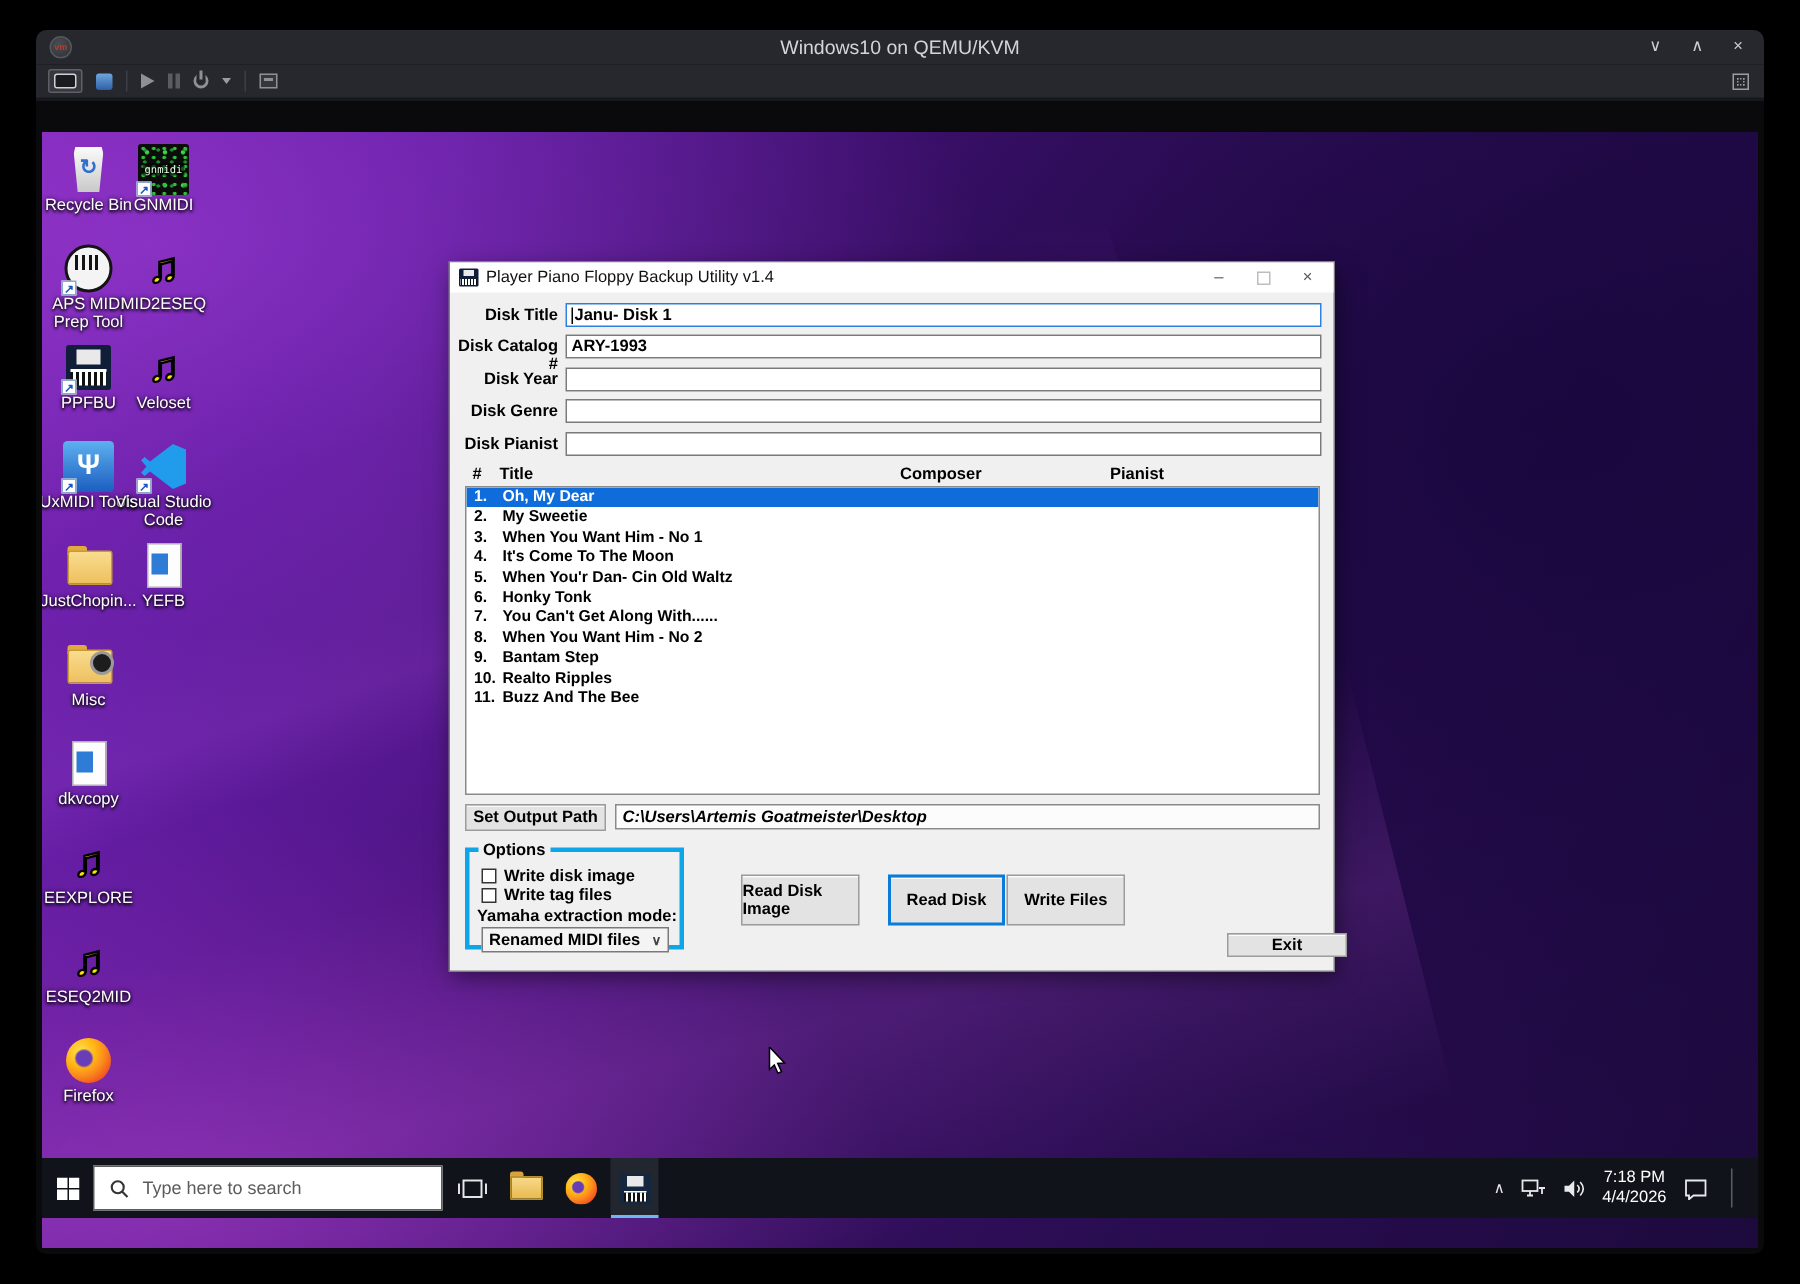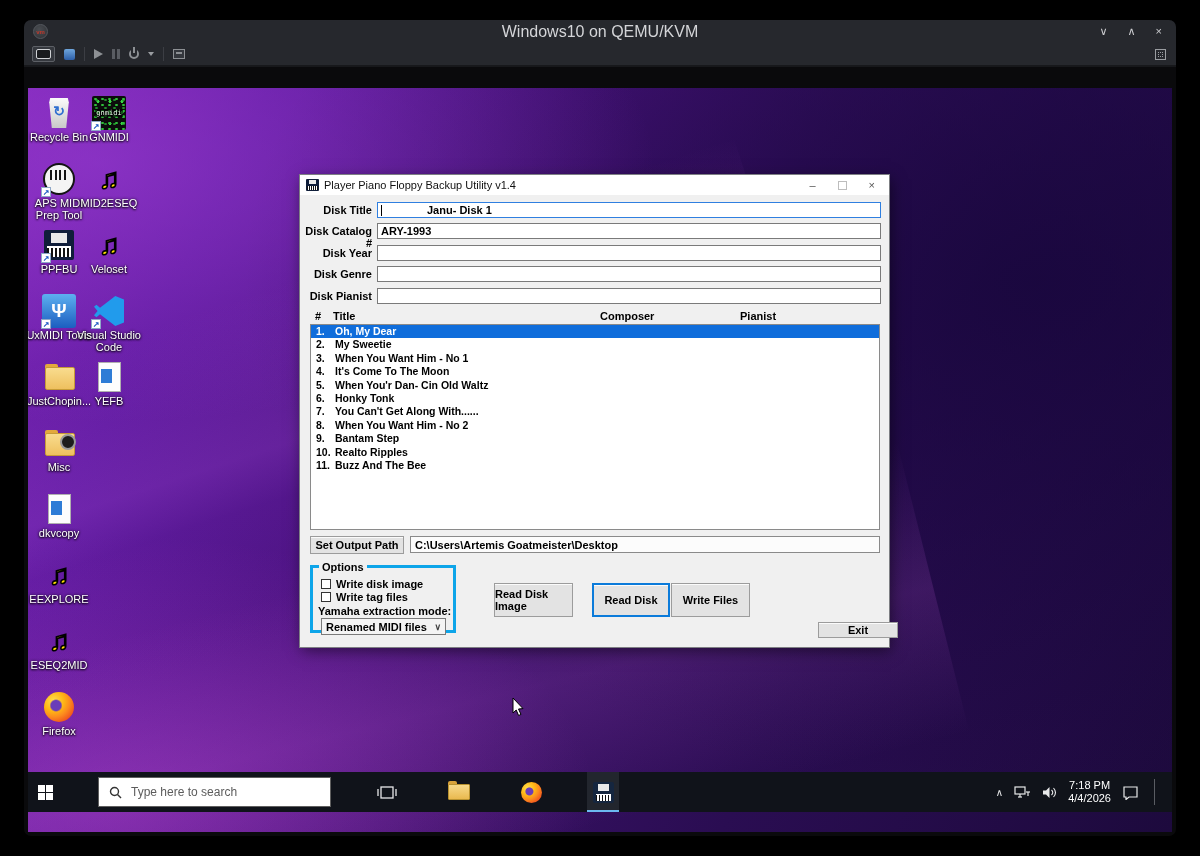--- a/index.html
+++ b/index.html
@@ -5,21 +5,21 @@
   html,body{margin:0;padding:0;background:#000;width:1200px;height:856px;overflow:hidden;
     font-family:"Liberation Sans",sans-serif;-webkit-font-smoothing:antialiased;}
   *{box-sizing:border-box;}
 
   
   .viewer{position:absolute;left:24px;top:20px;width:1152px;height:816px;background:#0a0a0c;border-radius:7px;}
   .vtitlebar{height:23px;background:#26282d;border-radius:7px 7px 0 0;display:flex;align-items:center;position:relative;}
   .vm-logo{width:15px;height:15px;border-radius:50%;background:radial-gradient(circle at 40% 35%,#4a4d52,#2e3034);
     border:1px solid #55585e;margin-left:9px;color:#c0392b;font-size:6px;font-weight:bold;
     display:flex;align-items:center;justify-content:center;z-index:2;}
-  .vtitle{position:absolute;left:0;right:0;text-align:center;color:#d4d5d8;font-size:16px;}
+  .vtitle{position:absolute;left:0;right:0;text-align:center;color:#d4d5d8;font-size:13px;}
   .vcontrols{margin-left:auto;display:flex;gap:20px;margin-right:14px;color:#cdced1;font-size:11px;z-index:2;}
   .vcontrols span{cursor:default;line-height:23px;}
   .vmenubar{height:15px;background:#26282d;display:flex;align-items:center;padding-left:4px;}
   .vmenu-item{color:#d6d7d9;font-size:12px;padding:0 9px;}
   .vtoolbar{height:24px;background:#26282d;border-bottom:2px solid #17181b;display:flex;align-items:center;gap:9px;padding-left:8px;position:relative;}
   .tool-sel{border:1px solid #5d6066;background:#35383e;border-radius:2px;padding:2px 3px;display:flex;}
   .mon{width:15px;height:10px;border:1px solid #d0d2d5;border-radius:2px;background:#191b1e;}
   .hwinfo{width:11px;height:11px;border-radius:2px;background:linear-gradient(180deg,#6fa6dd,#2d5fa8);}
   .tsep{width:1px;height:14px;background:#3c3e44;}
   .play{width:0;height:0;border-left:9px solid #8d9094;border-top:5px solid transparent;border-bottom:5px solid transparent;}
@@ -92,43 +92,43 @@
   .aicon{width:13px;height:12px;background:#101e3a;border-radius:1px;position:relative;margin-right:5px;flex:none;}
   .aicon::before{content:"";position:absolute;top:1px;left:3px;width:7px;height:4px;background:#e9e9e9;}
   .aicon::after{content:"";position:absolute;bottom:1px;left:1px;width:11px;height:4px;
     background:repeating-linear-gradient(90deg,#111 0 1px,#fff 1px 2px);}
   .atitle{font-size:11px;color:#111;}
   .acontrols{margin-left:auto;display:flex;align-items:center;gap:22px;margin-right:8px;color:#555;}
   .amax{width:9px;height:9px;border:1px solid #bdbdbd;display:inline-block;}
   .flabel{position:absolute;left:0;width:72px;text-align:right;font-weight:bold;}
   .field{position:absolute;left:77px;width:504px;height:16px;background:#fff;border:1px solid #7a7a7a;
     display:flex;align-items:center;padding-left:3px;font-weight:bold;}
-  .field.focused{border:1px solid #2f7fe0;gap:44px;}
+  .field.focused{border:1px solid #2f7fe0;}
   .tcaret{width:1px;height:11px;background:#000;margin-right:1px;flex:none;}
   .colhdr{position:absolute;font-weight:bold;}
   .listbox{position:absolute;left:10px;top:149px;width:570px;height:206px;background:#fff;border:1px solid #8a8a8a;overflow:hidden;}
   .song-row{display:flex;height:13.4px;line-height:13.5px;font-weight:bold;font-size:10.5px;color:#000;}
   .song-row.selected{background:#0f6ddb;color:#fff;}
   .song-num{width:24px;padding-left:5px;flex:none;}
   .btn{position:absolute;background:#e3e3e3;border:1px solid #9c9c9c;display:flex;align-items:center;justify-content:center;
     font-weight:bold;box-shadow:inset 0 1px 0 #fbfbfb;}
   .btn.focus-btn{border:2px solid #0b7bda;}
   .pathfield{position:absolute;left:110px;top:361px;width:470px;height:17px;background:#fcfcfc;border:1px solid #8a8a8a;
-    display:flex;align-items:center;padding-left:4px;font-weight:bold;}
+    display:flex;align-items:center;padding-left:4px;font-weight:bold;font-style:italic;}
   .groupbox{position:absolute;left:10px;top:390px;width:146px;height:68px;border:3px solid #0ea5e9;}
   .gb-legend{position:absolute;top:-7px;left:6px;background:#f0f0f0;padding:0 3px;font-weight:bold;}
   .cbrow{position:absolute;left:8px;display:flex;align-items:center;gap:5px;font-weight:bold;}
   .cbox{width:10px;height:10px;background:#fff;border:1px solid #333;flex:none;}
   .modelabel{position:absolute;left:5px;top:37px;font-weight:bold;}
   .dropdown{position:absolute;left:8px;top:50px;width:125px;height:17px;background:#f4f4f4;border:1px solid #7a7a7a;
     display:flex;align-items:center;padding:0 4px;font-weight:bold;}
   .dd-chev{margin-left:auto;color:#444;font-size:9px;}
 
   
-  .taskbar{position:absolute;left:0;top:684px;width:100%;height:40px;background:#10131a;display:flex;align-items:center;gap:36px;}
+  .taskbar{position:absolute;left:0;top:684px;width:100%;height:40px;background:#10131a;display:flex;align-items:center;}
   .tb-start{width:34px;height:40px;display:flex;align-items:center;justify-content:center;}
   .tb-search{width:233px;height:30px;background:#fff;border:1px solid #5f5f5f;display:flex;align-items:center;gap:9px;padding-left:10px;}
   .tb-search .ph{color:#5c5c5c;font-size:12px;}
   .tb-btn{width:32px;height:40px;display:flex;align-items:center;justify-content:center;margin-left:4px;position:relative;}
   .tb-btn.active{background:#22262e;box-shadow:inset 0 -2px 0 #6cb8f0;}
   .tb-folder{width:22px;height:16px;position:relative;}
   .tb-folder::before{content:"";position:absolute;top:-3px;left:0;width:9px;height:4px;background:#d9a33a;border-radius:2px 2px 0 0;}
   .tb-folder::after{content:"";position:absolute;inset:0;background:linear-gradient(#f7d98a,#e9b94f);border:1px solid #b8912f;border-radius:1px;}
   .tb-ff{width:21px;height:21px;border-radius:50%;
     background:radial-gradient(circle at 40% 45%,#6a3db8 0 3.5px,rgba(0,0,0,0) 4.5px),

